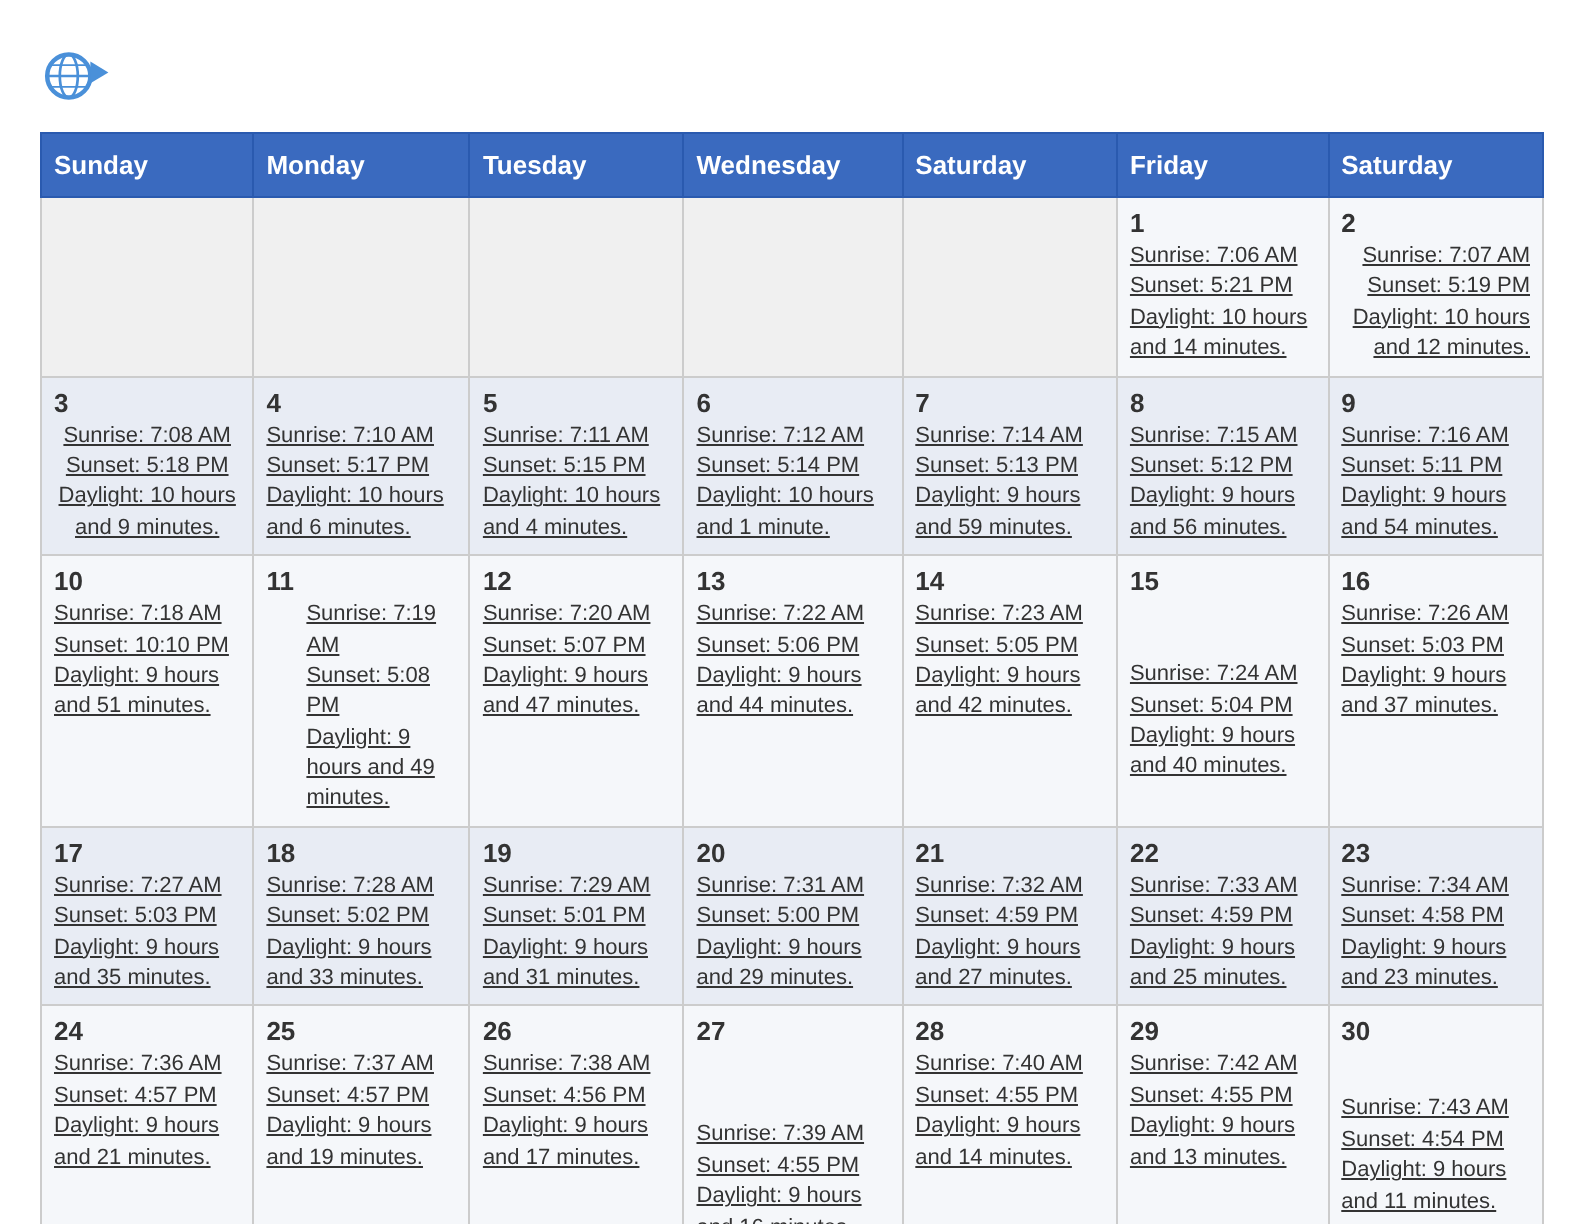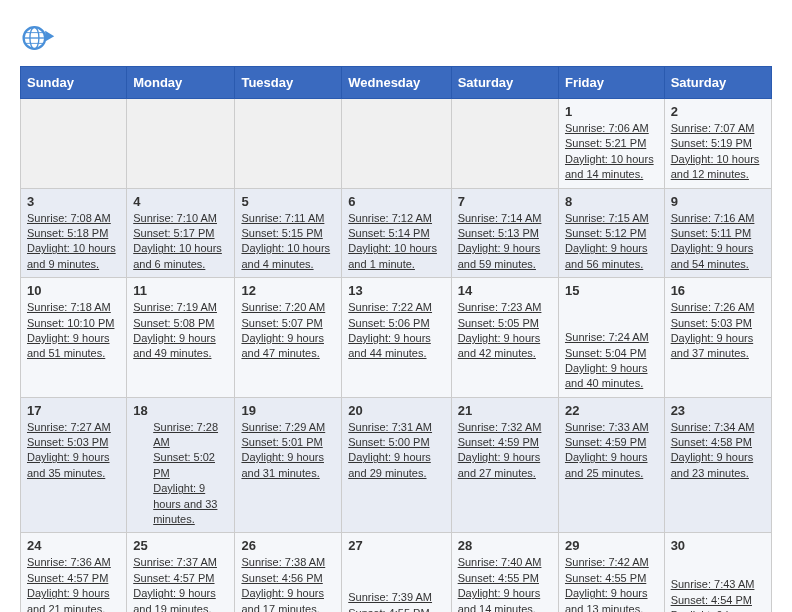--- a/index.html
+++ b/index.html
@@ -138,29 +138,29 @@
         <td class="empty"></td>
         <td class="empty"></td>
         <td>
           <span class="day-num">1</span>
           <div class="day-info" style="white-space: pre-line;">Sunrise: 7:06 AM
 Sunset: 5:21 PM
 Daylight: 10 hours and 14 minutes.</div>
         </td>
         <td>
           <span class="day-num">2</span>
-          <div class="day-info" style="white-space: pre-line;">Sunrise: 7:07 AM
+          <div class="day-info" style="white-space: pre-line; text-align: right;">Sunrise: 7:07 AM
 Sunset: 5:19 PM
 Daylight: 10 hours and 12 minutes.</div>
         </td>
       </tr>
       <tr>
         <td>
           <span class="day-num">3</span>
-          <div class="day-info" style="white-space: pre-line;">Sunrise: 7:08 AM
+          <div class="day-info" style="white-space: pre-line; text-align: center;">Sunrise: 7:08 AM
 Sunset: 5:18 PM
 Daylight: 10 hours and 9 minutes.</div>
         </td>
         <td>
           <span class="day-num">4</span>
           <div class="day-info" style="white-space: pre-line;">Sunrise: 7:10 AM
 Sunset: 5:17 PM
 Daylight: 10 hours and 6 minutes.</div>
         </td>
         <td>
@@ -196,21 +196,21 @@
       </tr>
       <tr>
         <td>
           <span class="day-num">10</span>
           <div class="day-info" style="white-space: pre-line;">Sunrise: 7:18 AM
 Sunset: 10:10 PM
 Daylight: 9 hours and 51 minutes.</div>
         </td>
         <td>
           <span class="day-num">11</span>
-          <div class="day-info" style="white-space: pre-line;">Sunrise: 7:19 AM
+          <div class="day-info" style="white-space: pre-line; margin-left: 20px;">Sunrise: 7:19 AM
 Sunset: 5:08 PM
 Daylight: 9 hours and 49 minutes.</div>
         </td>
         <td>
           <span class="day-num">12</span>
           <div class="day-info" style="white-space: pre-line;">Sunrise: 7:20 AM
 Sunset: 5:07 PM
 Daylight: 9 hours and 47 minutes.</div>
         </td>
         <td>
@@ -240,21 +240,21 @@
       </tr>
       <tr>
         <td>
           <span class="day-num">17</span>
           <div class="day-info" style="white-space: pre-line;">Sunrise: 7:27 AM
 Sunset: 5:03 PM
 Daylight: 9 hours and 35 minutes.</div>
         </td>
         <td>
           <span class="day-num">18</span>
-          <div class="day-info" style="white-space: pre-line; margin-left: 20px;">Sunrise: 7:28 AM
+          <div class="day-info" style="white-space: pre-line;">Sunrise: 7:28 AM
 Sunset: 5:02 PM
 Daylight: 9 hours and 33 minutes.</div>
         </td>
         <td>
           <span class="day-num">19</span>
           <div class="day-info" style="white-space: pre-line;">Sunrise: 7:29 AM
 Sunset: 5:01 PM
 Daylight: 9 hours and 31 minutes.</div>
         </td>
         <td>

